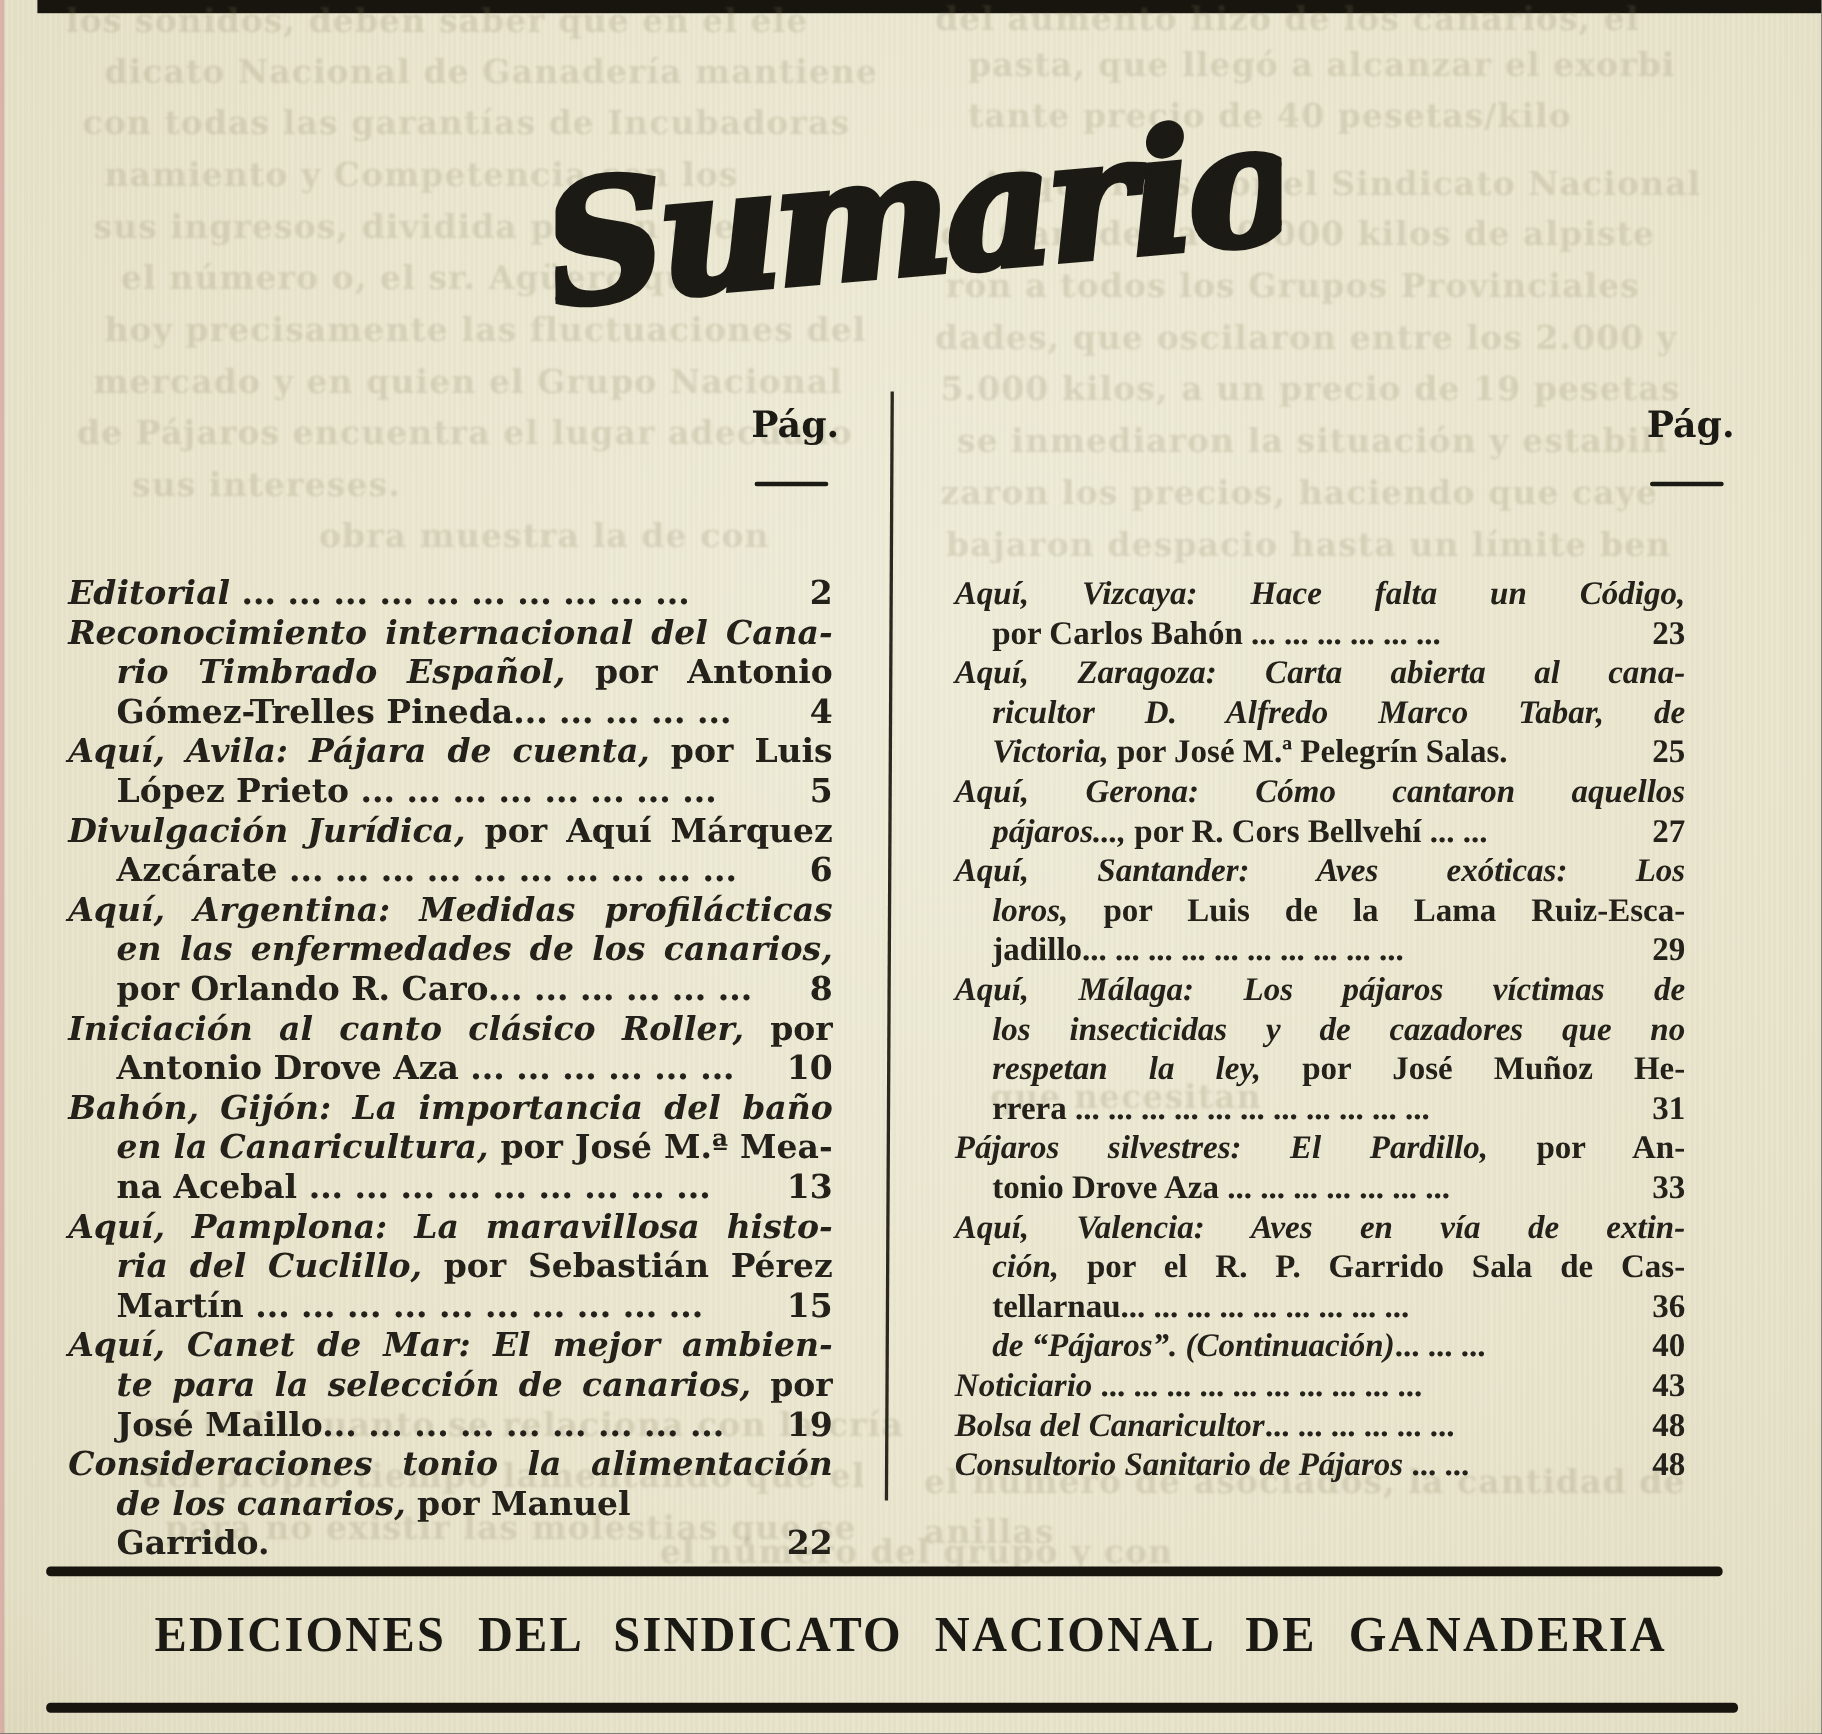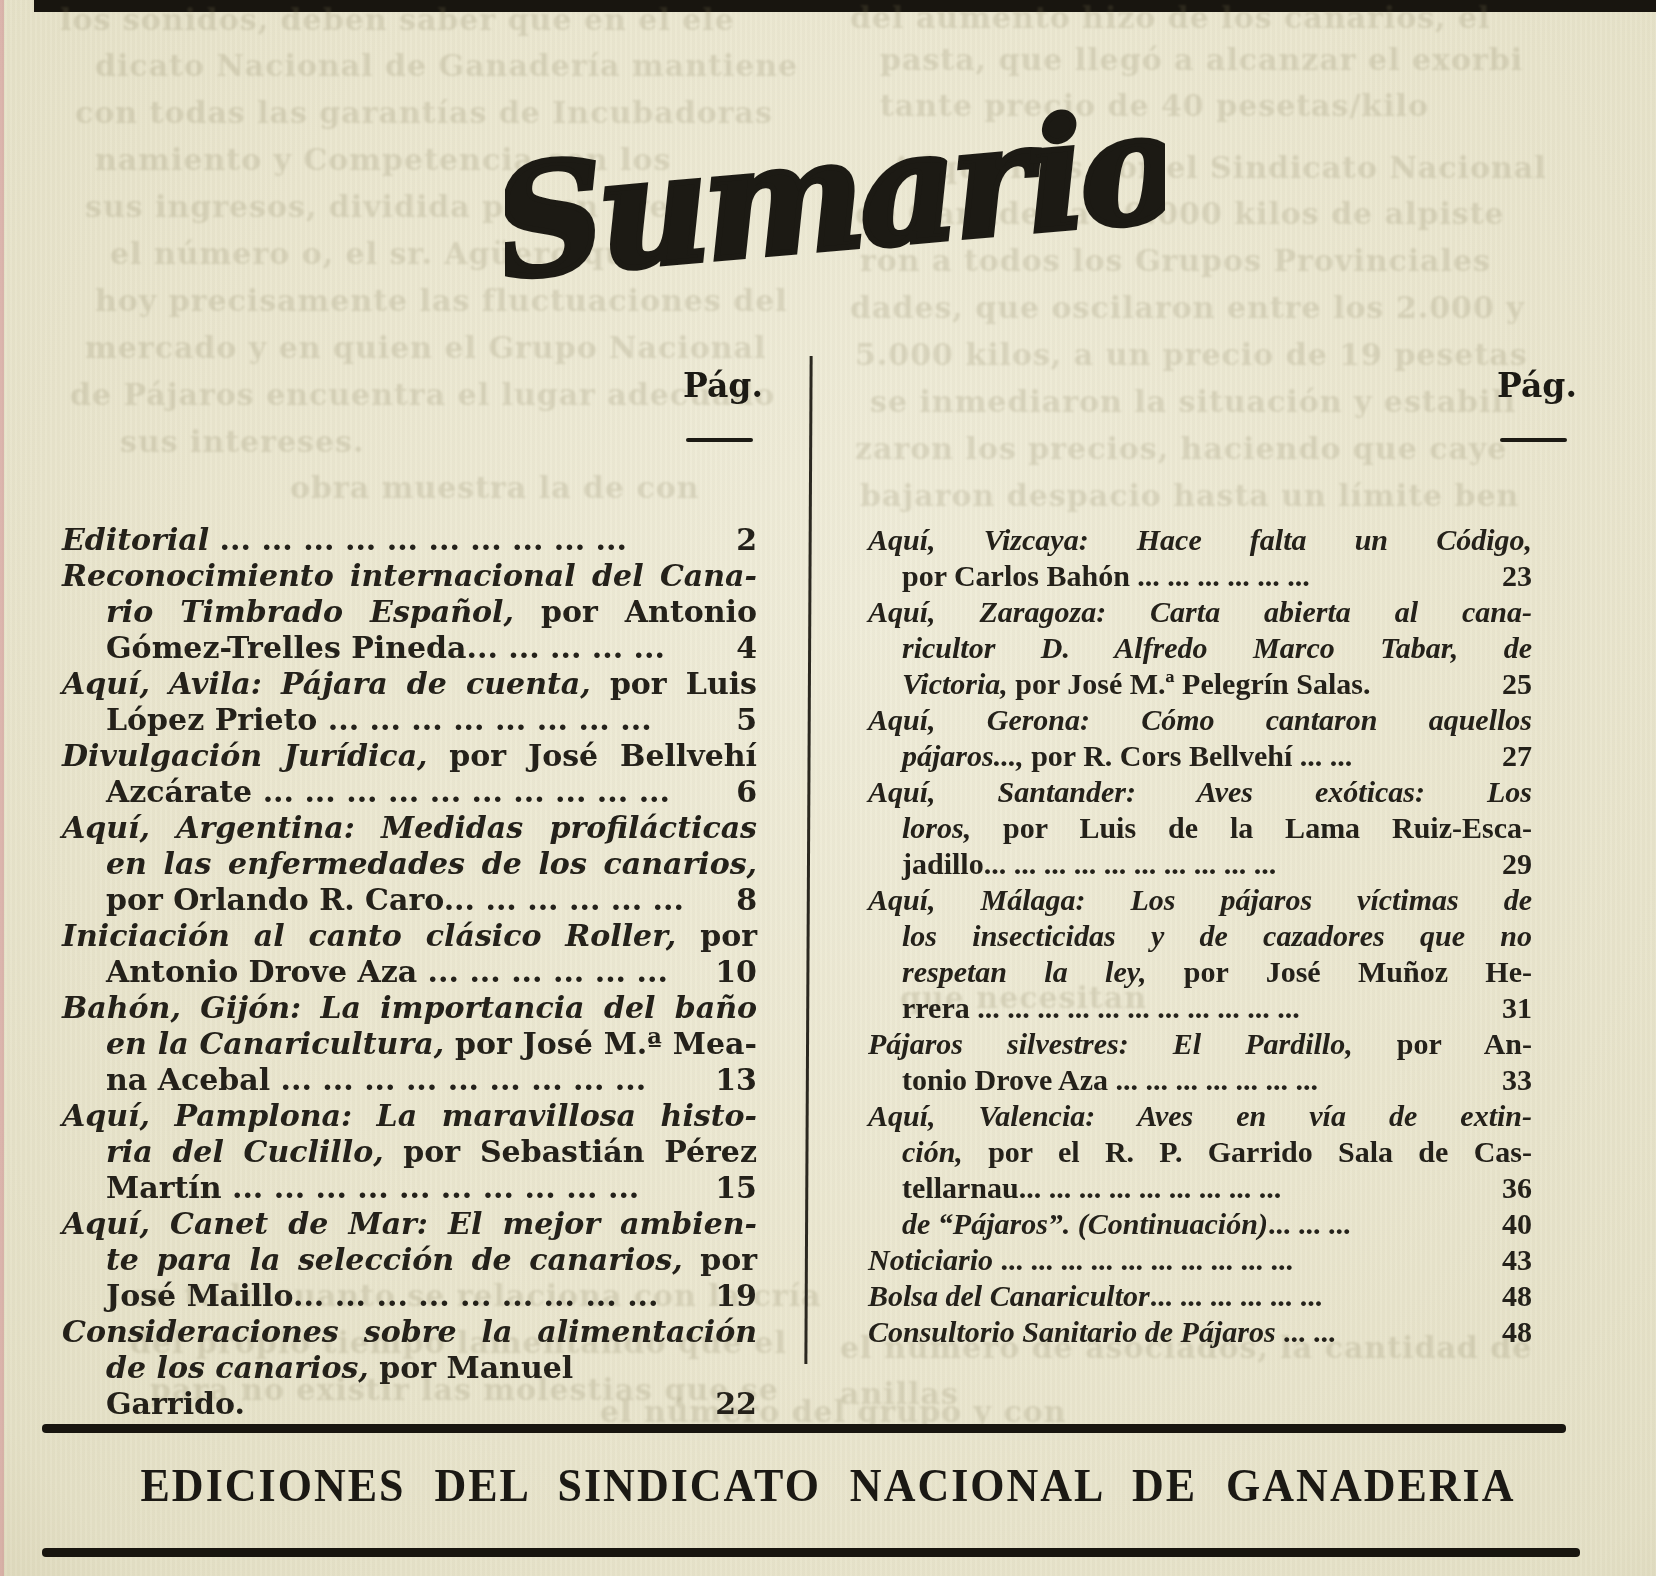--- a/index.html
+++ b/index.html
@@ -110,21 +110,21 @@
         <div class="line cont"><span class="seg-i">rio Timbrado Español,</span><span class="seg-r"> por Antonio</span></div>
         <div class="line cont last"><span class="seg-r">Gómez-Trelles Pineda... ... ... ... ...</span></div>
         <span class="page-num">4</span>
       </div>
       <div class="entry">
         <div class="line"><span class="seg-i">Aquí, Avila: Pájara de cuenta,</span><span class="seg-r"> por Luis</span></div>
         <div class="line cont last"><span class="seg-r">López Prieto ... ... ... ... ... ... ... ...</span></div>
         <span class="page-num">5</span>
       </div>
       <div class="entry">
-        <div class="line"><span class="seg-i">Divulgación Jurídica,</span><span class="seg-r"> por José Bellvehí</span></div>
+        <div class="line"><span class="seg-i">Divulgación Jurídica,</span><span class="seg-r"> por Aquí Márquez</span></div>
         <div class="line cont last"><span class="seg-r">Azcárate ... ... ... ... ... ... ... ... ... ...</span></div>
         <span class="page-num">6</span>
       </div>
       <div class="entry">
         <div class="line"><span class="seg-i">Aquí, Argentina: Medidas profilácticas</span></div>
         <div class="line cont"><span class="seg-i">en las enfermedades de los canarios,</span></div>
         <div class="line cont last"><span class="seg-r">por Orlando R. Caro... ... ... ... ... ...</span></div>
         <span class="page-num">8</span>
       </div>
       <div class="entry">
@@ -144,21 +144,21 @@
         <div class="line cont last"><span class="seg-r">Martín ... ... ... ... ... ... ... ... ... ...</span></div>
         <span class="page-num">15</span>
       </div>
       <div class="entry">
         <div class="line"><span class="seg-i">Aquí, Canet de Mar: El mejor ambien-</span></div>
         <div class="line cont"><span class="seg-i">te para la selección de canarios,</span><span class="seg-r"> por</span></div>
         <div class="line cont last"><span class="seg-r">José Maillo... ... ... ... ... ... ... ... ...</span></div>
         <span class="page-num">19</span>
       </div>
       <div class="entry">
-        <div class="line"><span class="seg-i">Consideraciones sobre la alimentación</span></div>
+        <div class="line"><span class="seg-i">Consideraciones tonio la alimentación</span></div>
         <div class="line cont last"><span class="seg-i">de los canarios,</span><span class="seg-r"> por Manuel Garrido.</span></div>
         <span class="page-num">22</span>
       </div>
     </div>
   <div class="col col-right" id="col-right">
       <div class="entry">
         <div class="line"><span class="seg-i">Aquí, Vizcaya: Hace falta un Código,</span></div>
         <div class="line cont last"><span class="seg-r">por Carlos Bahón ... ... ... ... ... ...</span></div>
         <span class="page-num">23</span>
       </div>

